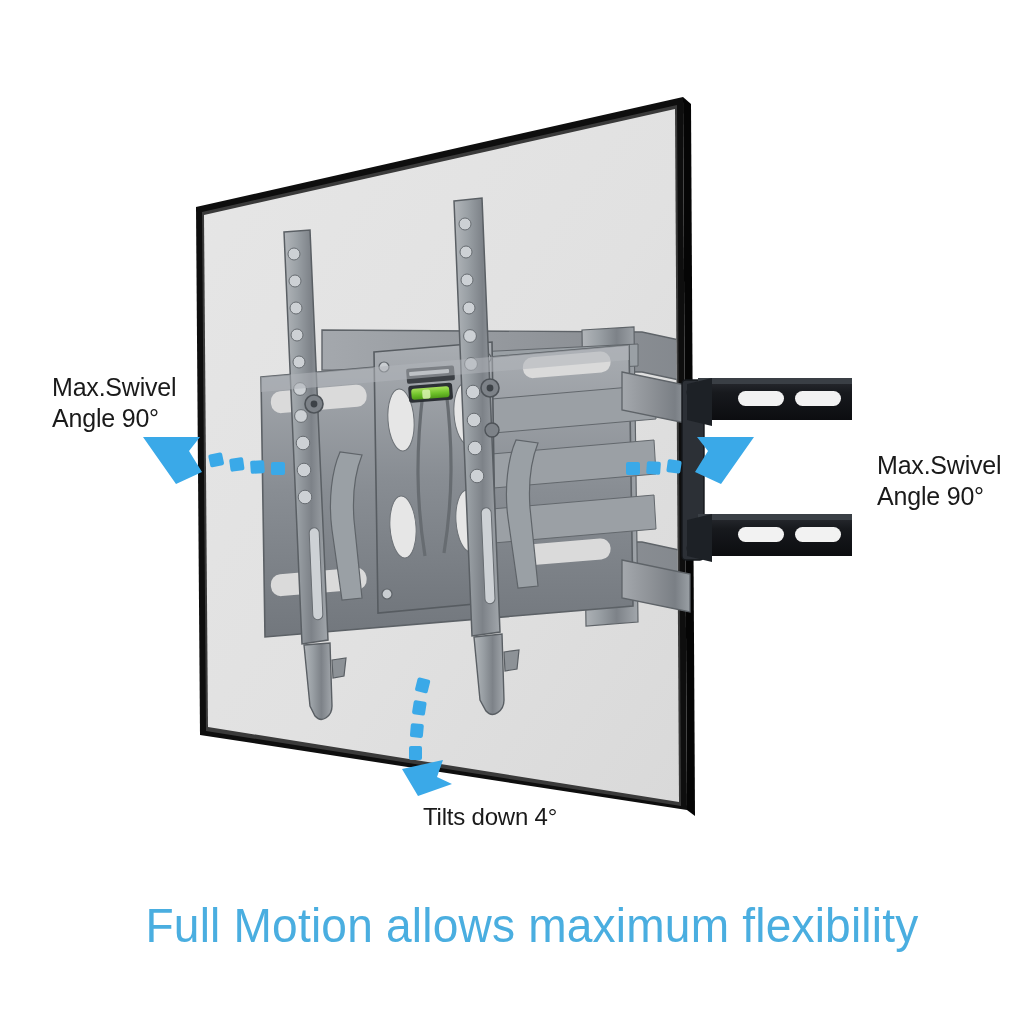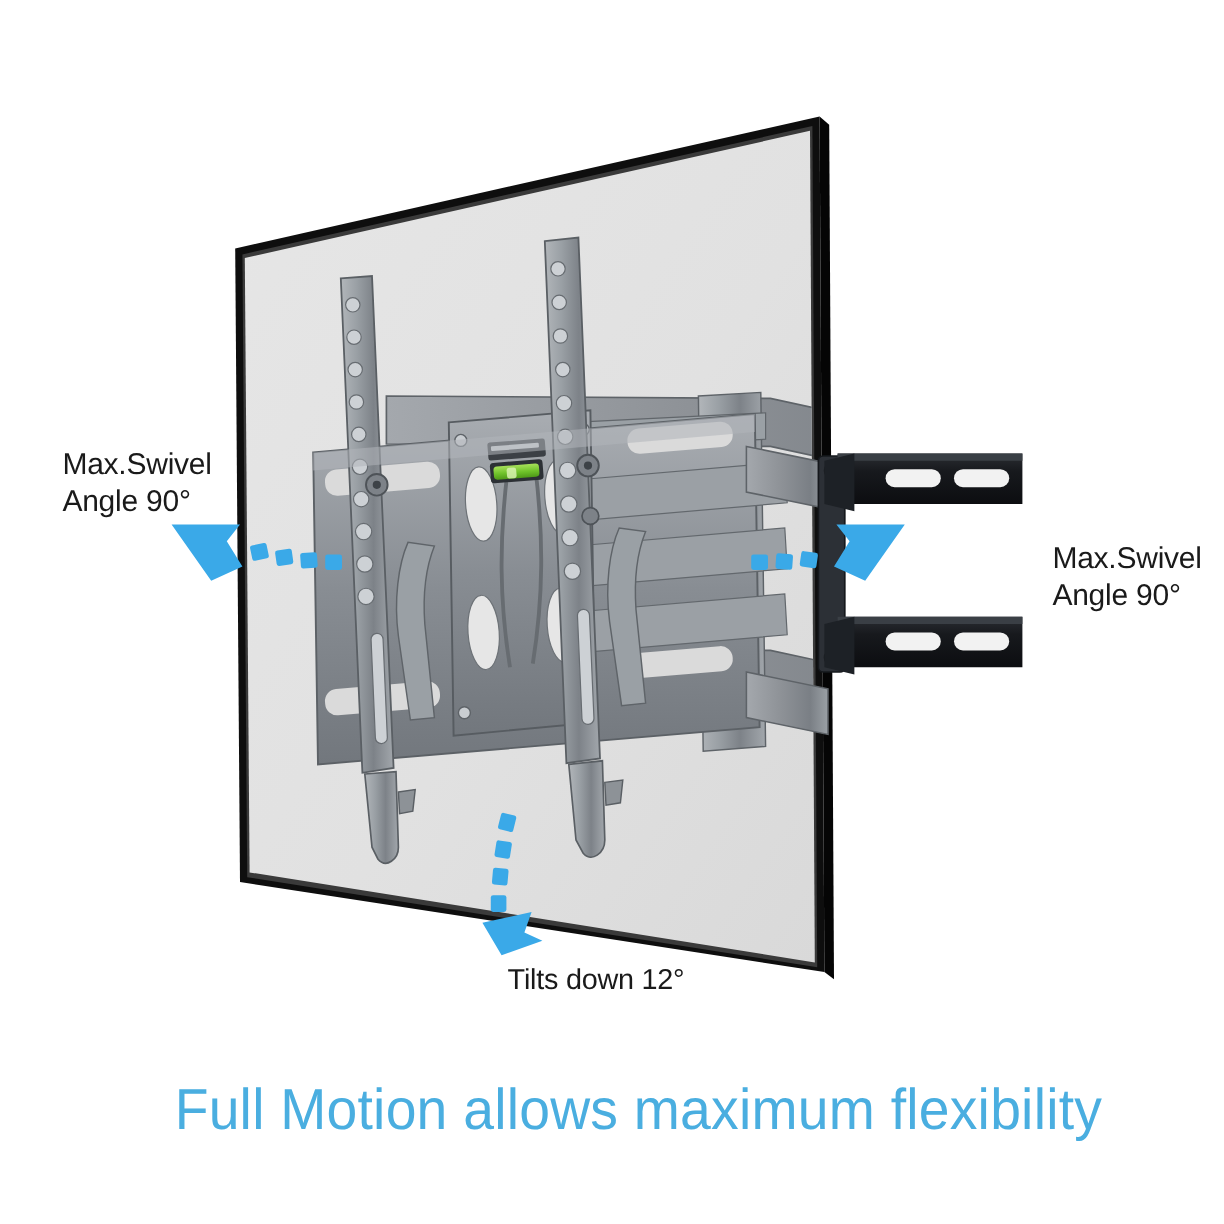--- a/index.html
+++ b/index.html
@@ -295,17 +295,17 @@
   <div class="anno" id="label-left">
     <span class="anno-line">Max.Swivel</span>
     <span class="anno-line">Angle 90°</span>
   </div>
 
   <div class="anno" id="label-right">
     <span class="anno-line">Max.Swivel</span>
     <span class="anno-line">Angle 90°</span>
   </div>
 
-  <div class="anno" id="label-bottom">Tilts down 12°</div>
+  <div class="anno" id="label-bottom">Tilts down 4°</div>
 
   <div id="caption">Full Motion allows maximum flexibility</div>
 
 </div>
 
 </body></html>

